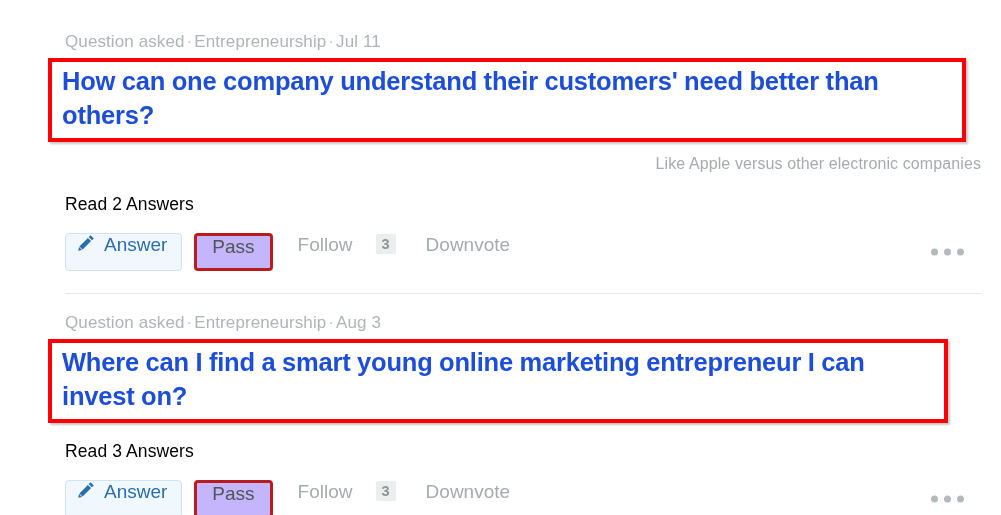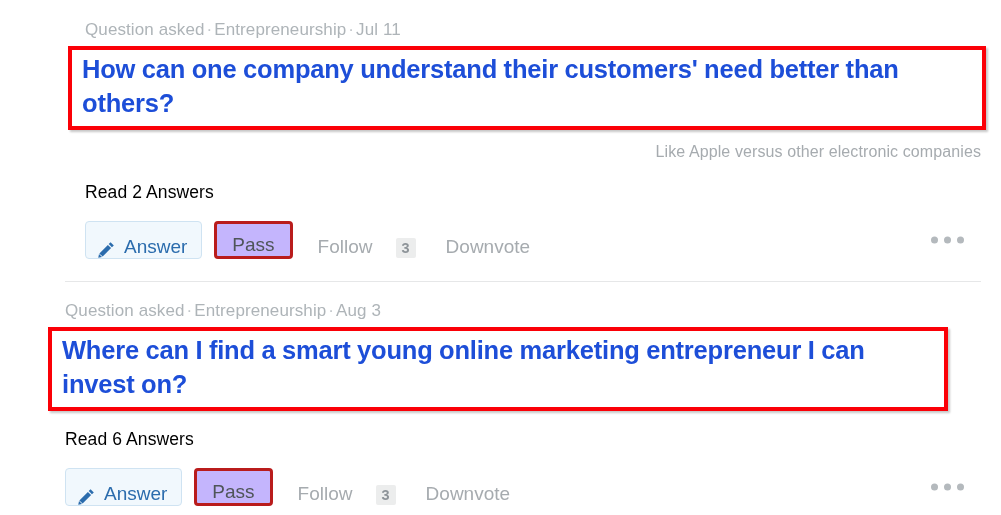--- a/index.html
+++ b/index.html
@@ -90,21 +90,21 @@
   .actions {
     display: flex;
     align-items: center;
     margin-top: 17px;
     position: relative;
     height: 40px;
   }
 
   .btn {
     display: inline-flex;
-    align-items: flex-end;
+    align-items: flex-start;
     box-sizing: border-box;
     height: 38px;
     border-radius: 4px;
     font-size: 19px;
     cursor: pointer;
     user-select: none;
   }
 
   .btn-answer {
     background: #f1f8fd;
@@ -176,21 +176,21 @@
     background: #b4b9bd;
   }
 
   
   .divider {
     height: 1px;
     background: #e6e7e8;
     margin: 21px 20px 0 65px;
   }
 
-  .pad-top { padding-top: 20px; margin-left: 20px; }
+  .pad-top { padding-top: 32px; }
   .pad-top-2 { padding-top: 19px; }
 </style>
 </head>
 <body>
 
 <div class="feed">
 
   <div class="story pad-top">
 
     <div class="meta"><span>Question asked</span><span class="sep">·</span><span>Entrepreneurship</span><span class="sep">·</span><span>Jul 11</span></div>
@@ -241,21 +241,21 @@
   <div class="divider"></div>
 
   <div class="story pad-top-2">
 
     <div class="meta"><span>Question asked</span><span class="sep">·</span><span>Entrepreneurship</span><span class="sep">·</span><span>Aug 3</span></div>
 
     <div class="title-box q2">
       <div class="title">Where can I find a smart young online marketing entrepreneur I can invest on?</div>
     </div>
 
-    <div class="read-answers">Read 6 Answers</div>
+    <div class="read-answers">Read 3 Answers</div>
 
     <div class="actions">
 
       <div class="btn btn-answer">
         <span class="pencil-icon">
           <svg width="17" height="17" viewBox="0 0 17 17" xmlns="http://www.w3.org/2000/svg">
             <path d="M12.6 1.2 L15.8 4.4 L13.9 6.3 L10.7 3.1 Z" fill="#2b6cad"></path>
             <path d="M9.9 3.9 L13.1 7.1 L4.6 15.6 L1.4 12.4 Z" fill="#2b6cad"></path>
             <path d="M1.0 13.0 L0.25 16.75 L4.0 16.0 Z" fill="#2b6cad"></path>
           </svg>

